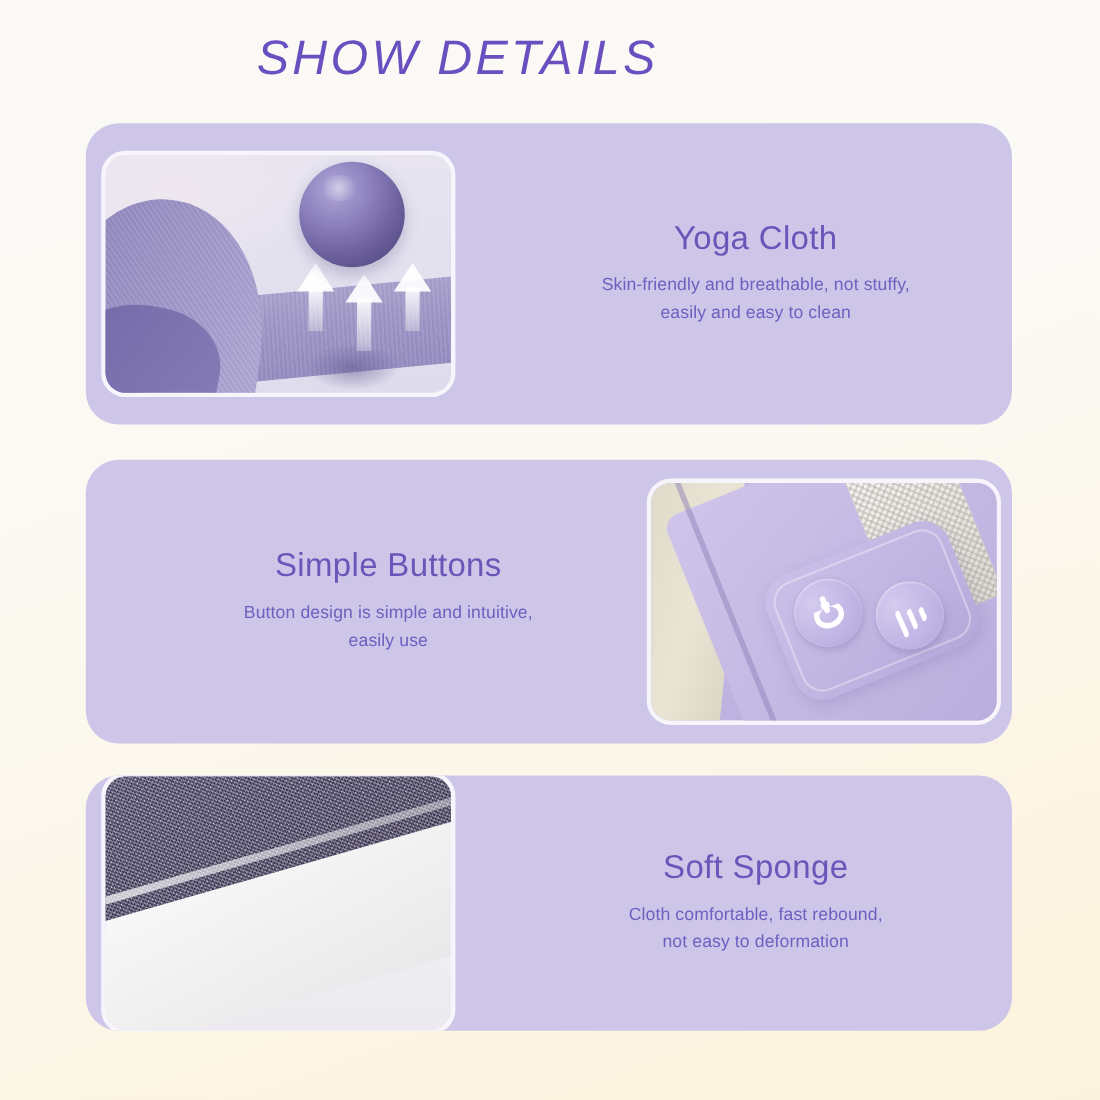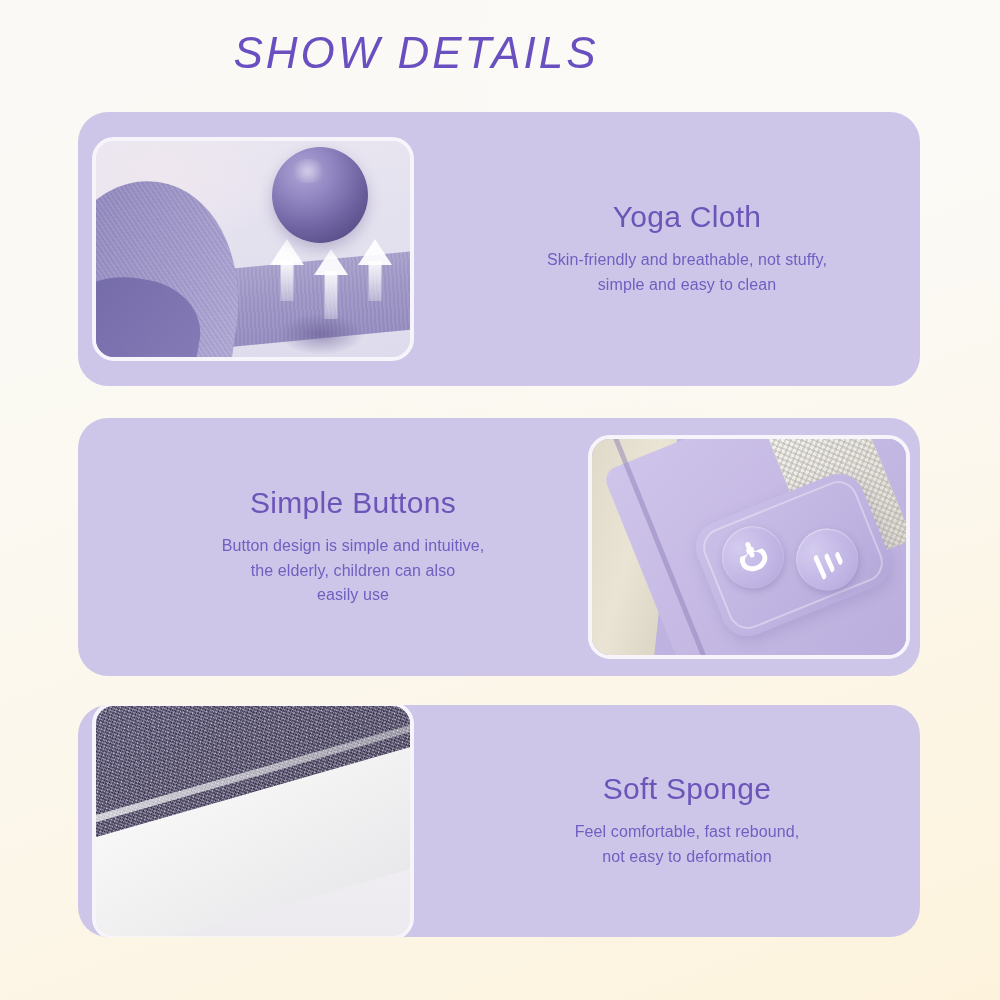--- a/index.html
+++ b/index.html
@@ -419,21 +419,21 @@
               <span class="shaft"></span>
           </div>
           <div class="art1-ball"></div>
         </div>
       </div>
 
       <div class="text-col">
         <div class="headline">Yoga Cloth</div>
         <div class="desc">
           <span>Skin-friendly and breathable, not stuffy,</span>
-          <span>simple and easy to clean</span>
+          <span>easily and easy to clean</span>
         </div>
       </div>
 
     </div>
   </div>
 
   <div class="card card-2">
     <div class="card-inner reverse">
 
       <div class="photo">
@@ -458,21 +458,20 @@
               </div>
             </div>
           </div>
         </div>
       </div>
 
       <div class="text-col">
         <div class="headline">Simple Buttons</div>
         <div class="desc">
           <span>Button design is simple and intuitive,</span>
-          <span>the elderly, children can also</span>
           <span>easily use</span>
         </div>
       </div>
 
     </div>
   </div>
 
   <div class="card card-3">
     <div class="card-inner">
 
@@ -482,21 +481,21 @@
           <div class="art3-white"></div>
           <div class="art3-foam"></div>
           <div class="art3-foam-top"></div>
           <div class="art3-edge"></div>
         </div>
       </div>
 
       <div class="text-col">
         <div class="headline">Soft Sponge</div>
         <div class="desc">
-          <span>Feel comfortable, fast rebound,</span>
+          <span>Cloth comfortable, fast rebound,</span>
           <span>not easy to deformation</span>
         </div>
       </div>
 
     </div>
   </div>
 
 </div>
 
 </body></html>

